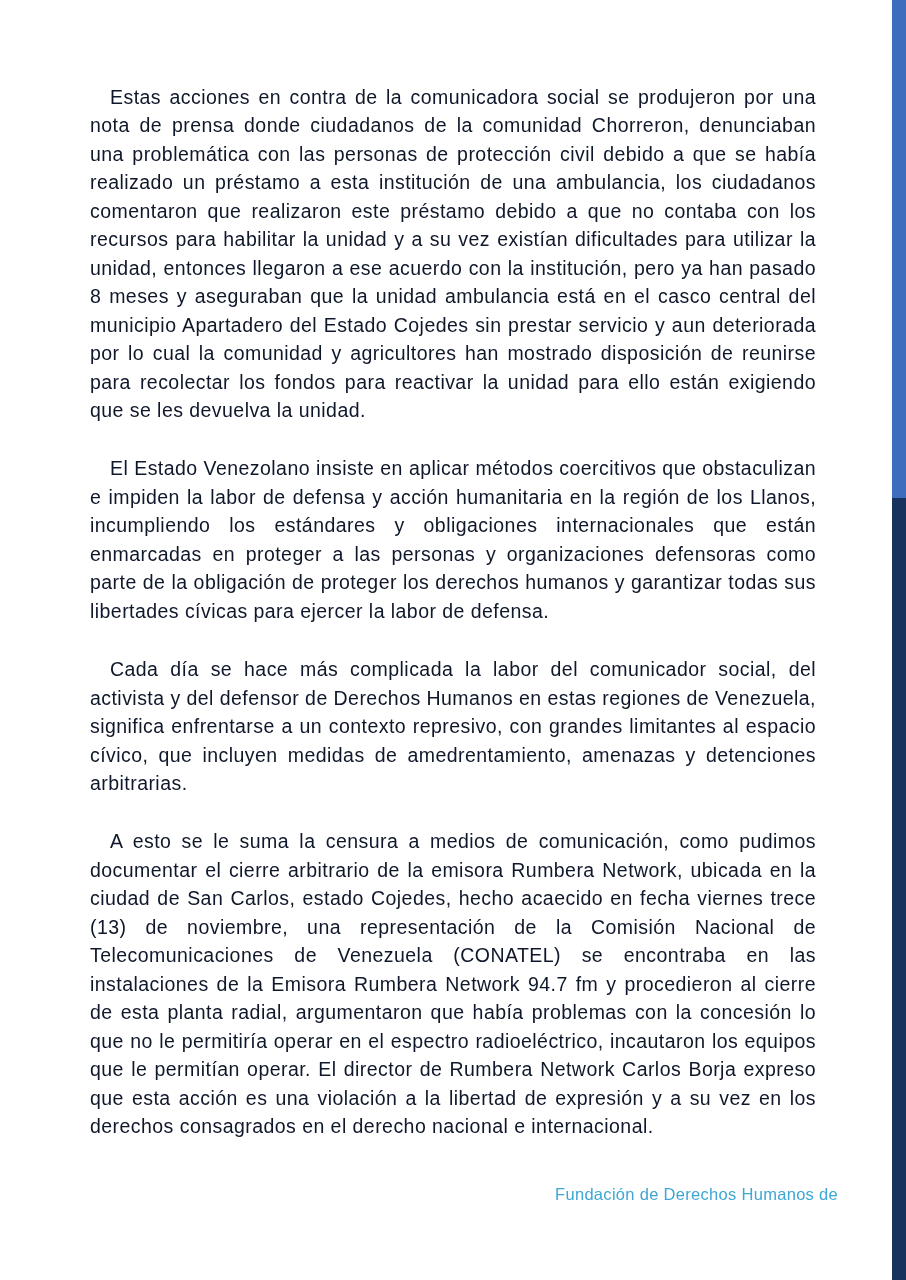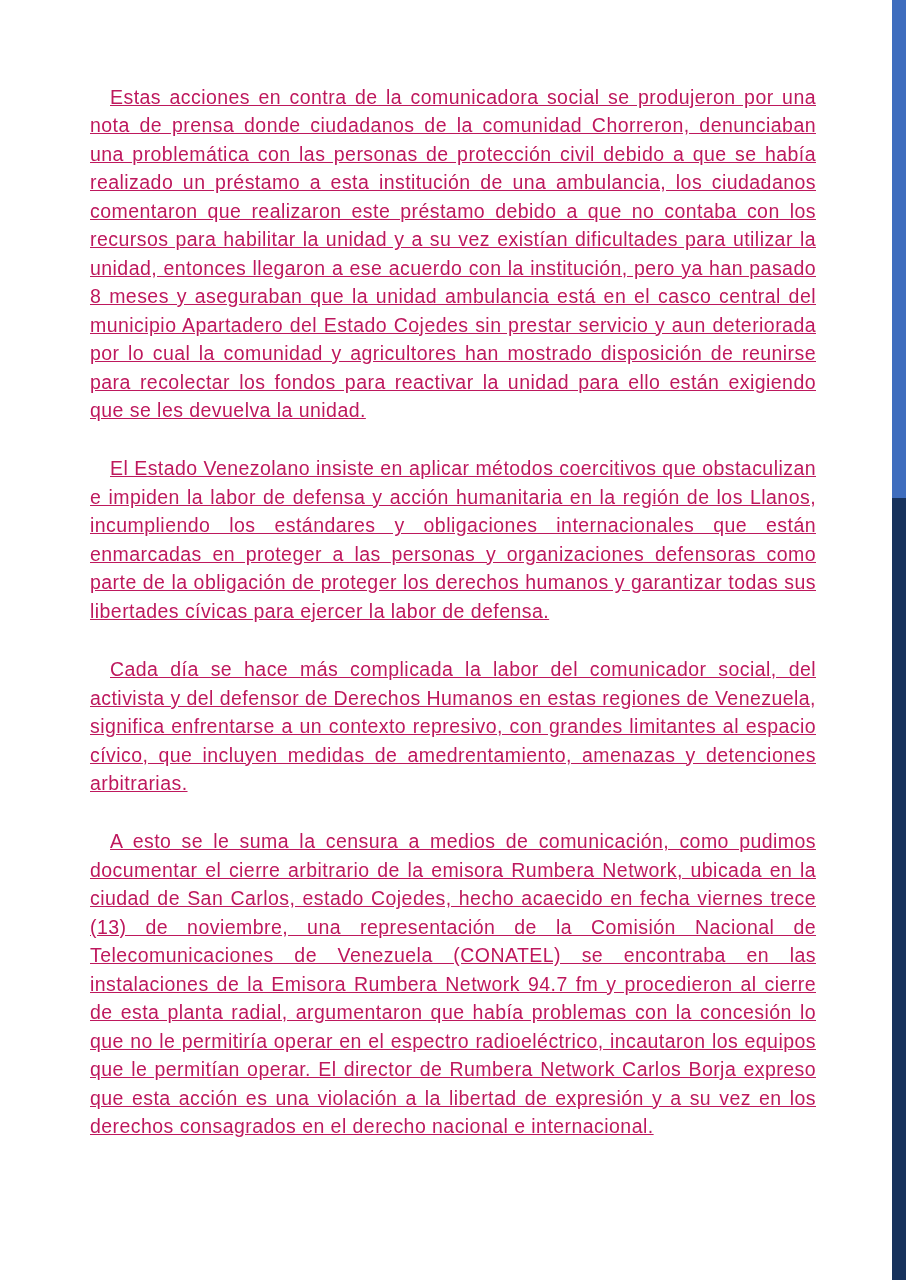--- a/index.html
+++ b/index.html
@@ -60,23 +60,24 @@
 </style>
 </head>
 <body>
 
 <div class="page">
 
   <div class="accent-bar top" style="background-color: rgb(62, 109, 190);"></div>
 
   <div class="accent-bar bottom" style="background-color: rgb(23, 50, 92);"></div>
 
-  <div class="doc-body" style="color: #be185d; text-decoration: underline;">
+  <div class="doc-body" style="color: #0f172a;">
     <p>Estas acciones en contra de la comunicadora social se produjeron por una nota de prensa donde ciudadanos de la comunidad Chorreron, denunciaban una problemática con las personas de protección civil debido a que se había realizado un préstamo a esta institución de una ambulancia, los ciudadanos comentaron que realizaron este préstamo debido a que no contaba con los recursos para habilitar la unidad y a su vez existían dificultades para utilizar la unidad, entonces llegaron a ese acuerdo con la institución, pero ya han pasado 8 meses y aseguraban que la unidad ambulancia está en el casco central del municipio Apartadero del Estado Cojedes sin prestar servicio y aun deteriorada por lo cual la comunidad y agricultores han mostrado disposición de reunirse para recolectar los fondos para reactivar la unidad para ello están exigiendo que se les devuelva la unidad.</p>
     <p>El Estado Venezolano insiste en aplicar métodos coercitivos que obstaculizan e impiden la labor de defensa y acción humanitaria en la región de los Llanos, incumpliendo los estándares y obligaciones internacionales que están enmarcadas en proteger a las personas y organizaciones defensoras como parte de la obligación de proteger los derechos humanos y garantizar todas sus libertades cívicas para ejercer la labor de defensa.</p>
     <p>Cada día se hace más complicada la labor del comunicador social, del activista y del defensor de Derechos Humanos en estas regiones de Venezuela, significa enfrentarse a un contexto represivo,  con grandes limitantes al espacio cívico, que incluyen medidas de amedrentamiento, amenazas y detenciones arbitrarias.</p>
     <p>A esto se le suma la censura a medios de comunicación, como pudimos documentar el cierre arbitrario de la emisora Rumbera Network, ubicada en la ciudad de San Carlos, estado Cojedes, hecho acaecido en fecha viernes trece (13) de noviembre, una representación de la Comisión Nacional de Telecomunicaciones de Venezuela (CONATEL) se encontraba en las instalaciones de la Emisora Rumbera Network 94.7 fm y procedieron al cierre de esta planta radial, argumentaron que había problemas con la concesión lo que no le permitiría operar en el espectro radioeléctrico, incautaron los equipos que le permitían operar. El director de Rumbera Network Carlos Borja expreso que esta acción es una violación a la libertad de expresión y a su vez en los derechos consagrados en el derecho nacional e internacional.</p>
   </div>
 
   <div class="footer" style="color: rgb(61, 166, 212);">
+    <div>Fundación de Derechos Humanos de</div>
   </div>
 
 </div>
 
 </body></html>

